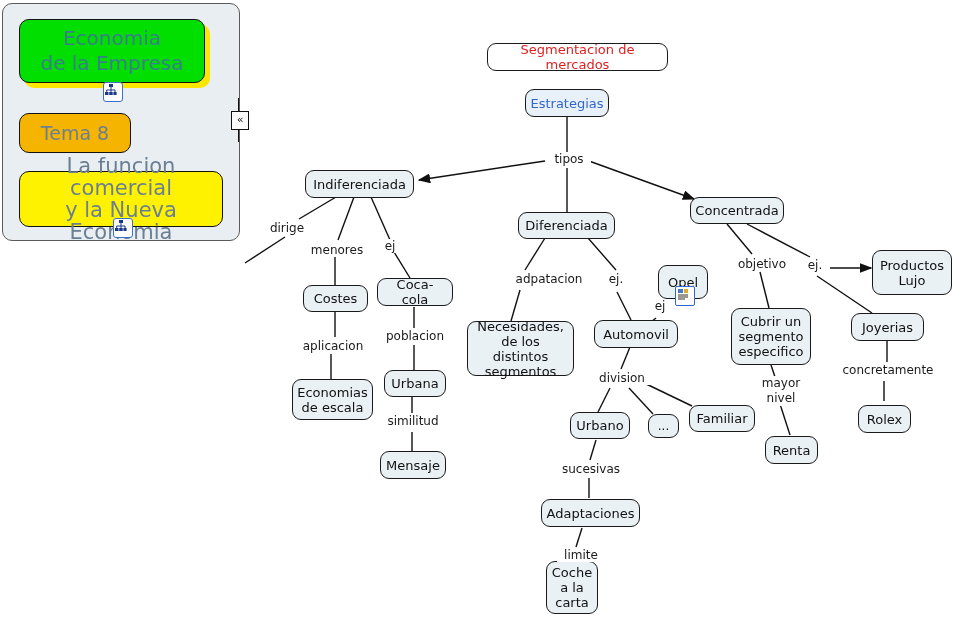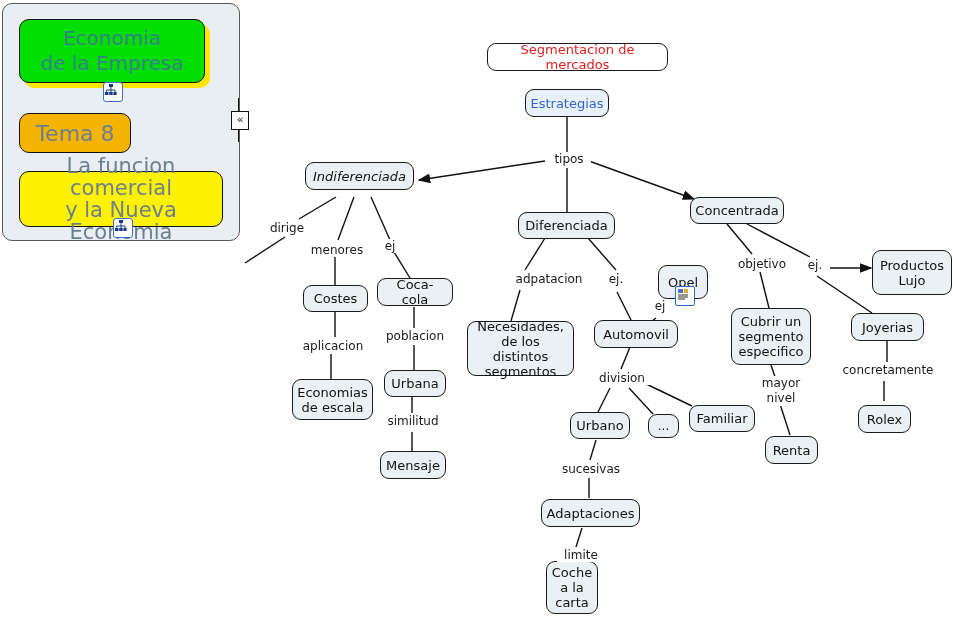--- a/index.html
+++ b/index.html
@@ -100,21 +100,21 @@
     background: #00df00;
     box-shadow: 5px 5px 0 0 #ffe600;
     z-index: 2;
   }
   #panel-box-orange {
     left: 16px;
     top: 109px;
     width: 112px;
     height: 40px;
     background: #f5b400;
-    font-size: 22px;
+    font-size: 19px;
     z-index: 2;
   }
   #panel-box-yellow {
     left: 16px;
     top: 167px;
     width: 204px;
     height: 56px;
     background: #fff200;
     font-size: 21px;
     line-height: 22px;
@@ -264,21 +264,21 @@
 
   <div id="collapse-rail"></div>
   <div id="collapse-handle">«</div>
 
   <div class="node title-node" style="left: 487px; top: 43px; width: 181px; height: 28px; color: rgb(224, 32, 32);">Segmentacion de mercados</div>
 
   <div class="node root-node" style="left: 525px; top: 89px; width: 84px; height: 28px; color: rgb(51, 102, 204); text-align: right;">Estrategias</div>
 
   <div class="link-label" style="left:547px; top:152px; width:42px;">tipos</div>
 
-  <div class="node" style="left:305px; top:162px; width:109px; height:28px;font-style:italic;">Indiferenciada</div>
+  <div class="node" style="left:305px; top:170px; width:109px; height:28px;">Indiferenciada</div>
 
   <div class="link-label" style="left:262px; top:221px; width:48px;">dirige</div>
   <div class="link-label" style="left:303px; top:243px; width:66px;">menores</div>
   <div class="link-label" style="left:379px; top:239px; width:20px;">ej</div>
 
 
   <div class="node" style="left:303px; top:285px; width:65px; height:27px;">Costes</div>
 
   <div class="node" style="left:377px; top:278px; width:76px; height:28px;">Coca-cola</div>
 

